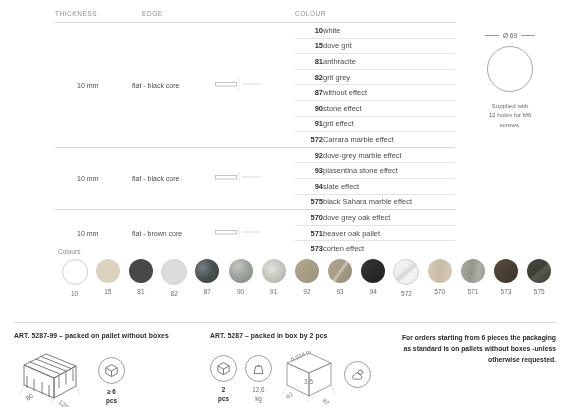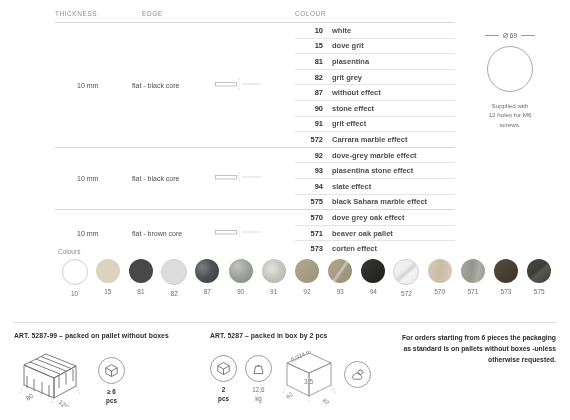--- a/index.html
+++ b/index.html
@@ -25,21 +25,21 @@
   .g-left .lbl{position:absolute;left:0;top:50%;transform:translateY(-50%);
                font-size:7px;color:#4d4d4d;white-space:nowrap;}
   .g-left .lbl.thick{left:22px;}
   .g-left .lbl.edge{left:77px;}
   .g-left .profile{position:absolute;left:160px;top:50%;transform:translateY(-50%);}
 
   .g-right{flex:1 1 auto;}
   .crow{display:flex;align-items:center;height:14.6px;border-bottom:1px solid #e4e4e4;}
   .crow:last-child{border-bottom:none;}
   .crow .code{width:28px;text-align:right;font-size:7.5px;font-weight:bold;color:#2f2f2f;}
-  .crow .nm{padding-left:9px;font-size:7.5px;color:#4d4d4d;white-space:nowrap;font-weight:bold;}
+  .crow .nm{font-size:7.5px;color:#4d4d4d;white-space:nowrap;}
 
   
   .group.first .crow:first-child{border-top:none;}
 
   
   .dia{position:absolute;left:455px;top:30px;width:110px;text-align:center;}
   .dimline{display:flex;align-items:center;justify-content:center;gap:4px;height:10px;}
   .dimline .bar{width:14px;height:1px;background:#9a9a9a;}
   .dimline .t{font-size:6.5px;color:#5b5b5b;white-space:nowrap;}
   .circ{width:44px;height:44px;border:1px solid #a8a8a8;border-radius:50%;
@@ -97,21 +97,21 @@
         <div class="crow">
             <span class="code">10</span>
             <span class="nm">white</span>
           </div>
         <div class="crow">
             <span class="code">15</span>
             <span class="nm">dove grit</span>
           </div>
         <div class="crow">
             <span class="code">81</span>
-            <span class="nm">piasentina</span>
+            <span class="nm">anthracite</span>
           </div>
         <div class="crow">
             <span class="code">82</span>
             <span class="nm">grit grey</span>
           </div>
         <div class="crow">
             <span class="code">87</span>
             <span class="nm">without effect</span>
           </div>
         <div class="crow">

